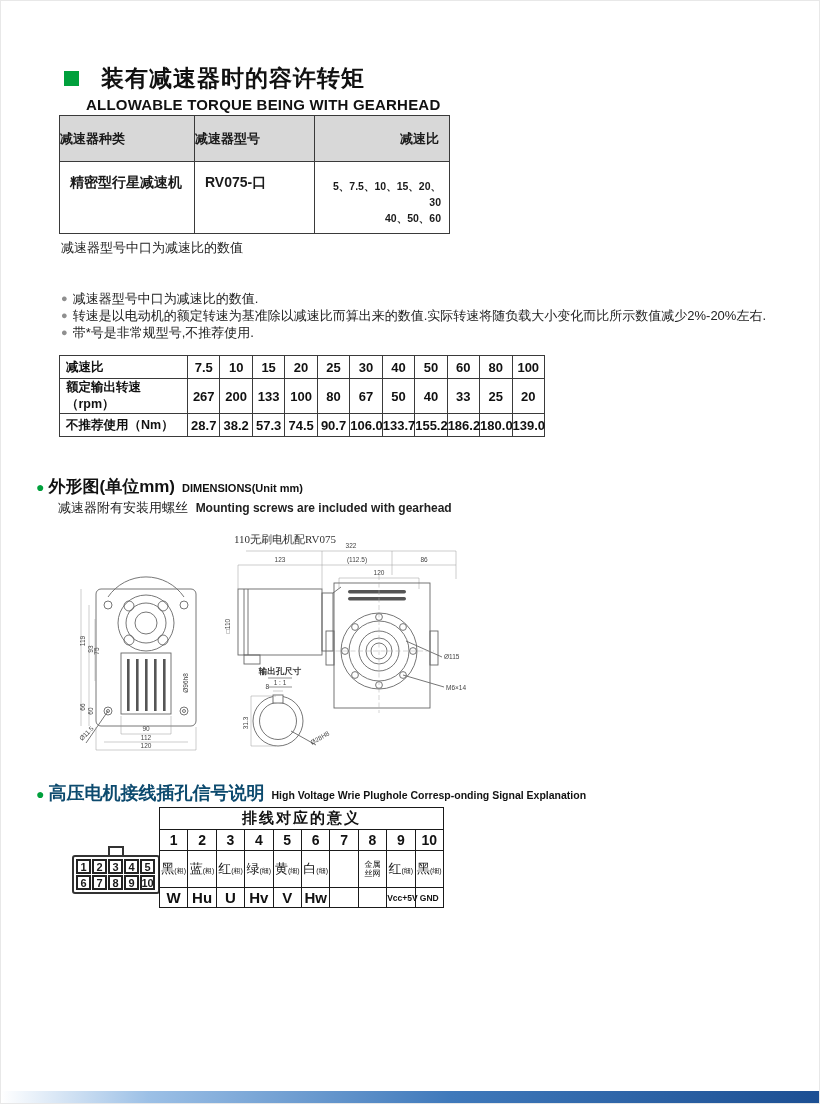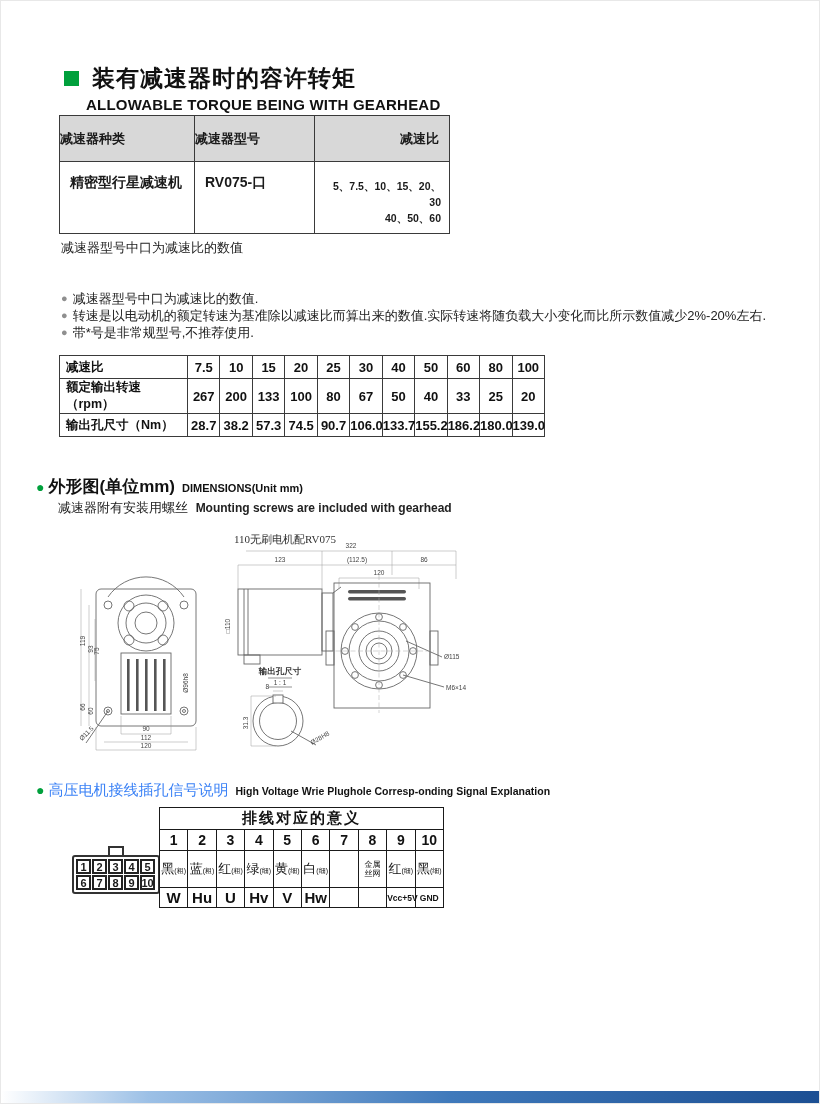--- a/index.html
+++ b/index.html
@@ -2,21 +2,21 @@
 <html><head>
 <meta charset="utf-8">
 <style>
   * { margin:0; padding:0; box-sizing:border-box; }
   html,body { background:#ffffff; }
   body { font-family:"Liberation Sans","DejaVu Sans",sans-serif; color:#1a1a1a; }
   .page { position:relative; width:820px; height:1104px; background:#fff; overflow:hidden; border:1px solid #e8e8e8; }
 
   
   .title-block { position:absolute; left:63px; top:62px; }
-  .title-row { display:flex; align-items:center; gap:13px; }
+  .title-row { display:flex; align-items:center; gap:22px; }
   .green-square { width:15px; height:15px; background:#00a03c; display:inline-block; }
   .title-cn { font-size:23px; font-weight:bold; letter-spacing:1px; color:#111; }
   .title-en { font-size:15px; font-weight:bold; margin-left:22px; margin-top:2px; color:#111; letter-spacing:0.2px; }
 
   
   table { border-collapse:collapse; table-layout:fixed; }
   .gear-table { position:absolute; left:58px; top:114px; width:390px; }
   .gear-table th, .gear-table td { border:1.5px solid #3a3a3a; font-size:13px; }
   .gear-table thead th { background:#d8d8d8; height:46px; font-weight:bold; text-align:left; padding-left:0; }
   .gear-table thead th.right { text-align:right; padding-right:10px; padding-left:0; }
@@ -43,21 +43,21 @@
   .dims-sub { position:absolute; left:57px; top:498px; font-size:13px; color:#222; }
   .dims-sub b { font-size:12px; margin-left:4px; }
 
   .drawing-label { position:absolute; left:233px; top:531px; font-family:"Liberation Serif","DejaVu Serif",serif; font-size:11px; color:#333; }
   .drawing { position:absolute; left:75px; top:530px; width:470px; height:225px; }
   .drawing text { font-size:6.5px; fill:#444; font-family:"Liberation Sans","DejaVu Sans",sans-serif; }
   .drawing text.big { font-size:8.5px; fill:#333; font-weight:bold; }
 
   
   .wiring-heading { position:absolute; left:35px; top:780px; display:flex; align-items:baseline; gap:4px; }
-  .wiring-title-cn { font-size:15px; font-weight:normal; color:#3b82f6; }
+  .wiring-title-cn { font-size:18px; font-weight:bold; color:#0c4a6e; }
   .wiring-title-en { font-size:10.5px; font-weight:bold; color:#111; margin-left:3px; }
 
   .connector { position:absolute; left:71px; top:845px; width:88px; }
   .connector .tab { width:16px; height:9px; border:2.5px solid #333; margin:0 auto; border-bottom:none; background:#fff; }
   .connector .shell { border:2.5px solid #333; border-radius:3px; background:#fff; padding:2px; }
   .connector .pin-row { display:flex; gap:1px; margin-bottom:1px; }
   .connector .pin-row:last-child { margin-bottom:0; }
   .connector .pin { width:15px; height:15px; border:2px solid #222; font-size:11px; font-weight:bold; display:flex; align-items:center; justify-content:center; background:#fff; }
 
   .wiring-table { position:absolute; left:158px; top:806px; width:285px; }
@@ -149,21 +149,21 @@
         <td>100</td>
         <td>80</td>
         <td>67</td>
         <td>50</td>
         <td>40</td>
         <td>33</td>
         <td>25</td>
         <td>20</td>
       </tr>
       <tr>
-        <td class="rh">输出孔尺寸（Nm）</td>
+        <td class="rh">不推荐使用（Nm）</td>
         <td>28.7</td>
         <td>38.2</td>
         <td>57.3</td>
         <td>74.5</td>
         <td>90.7</td>
         <td>106.0</td>
         <td>133.7</td>
         <td>155.2</td>
         <td>186.2</td>
         <td>180.0</td>

